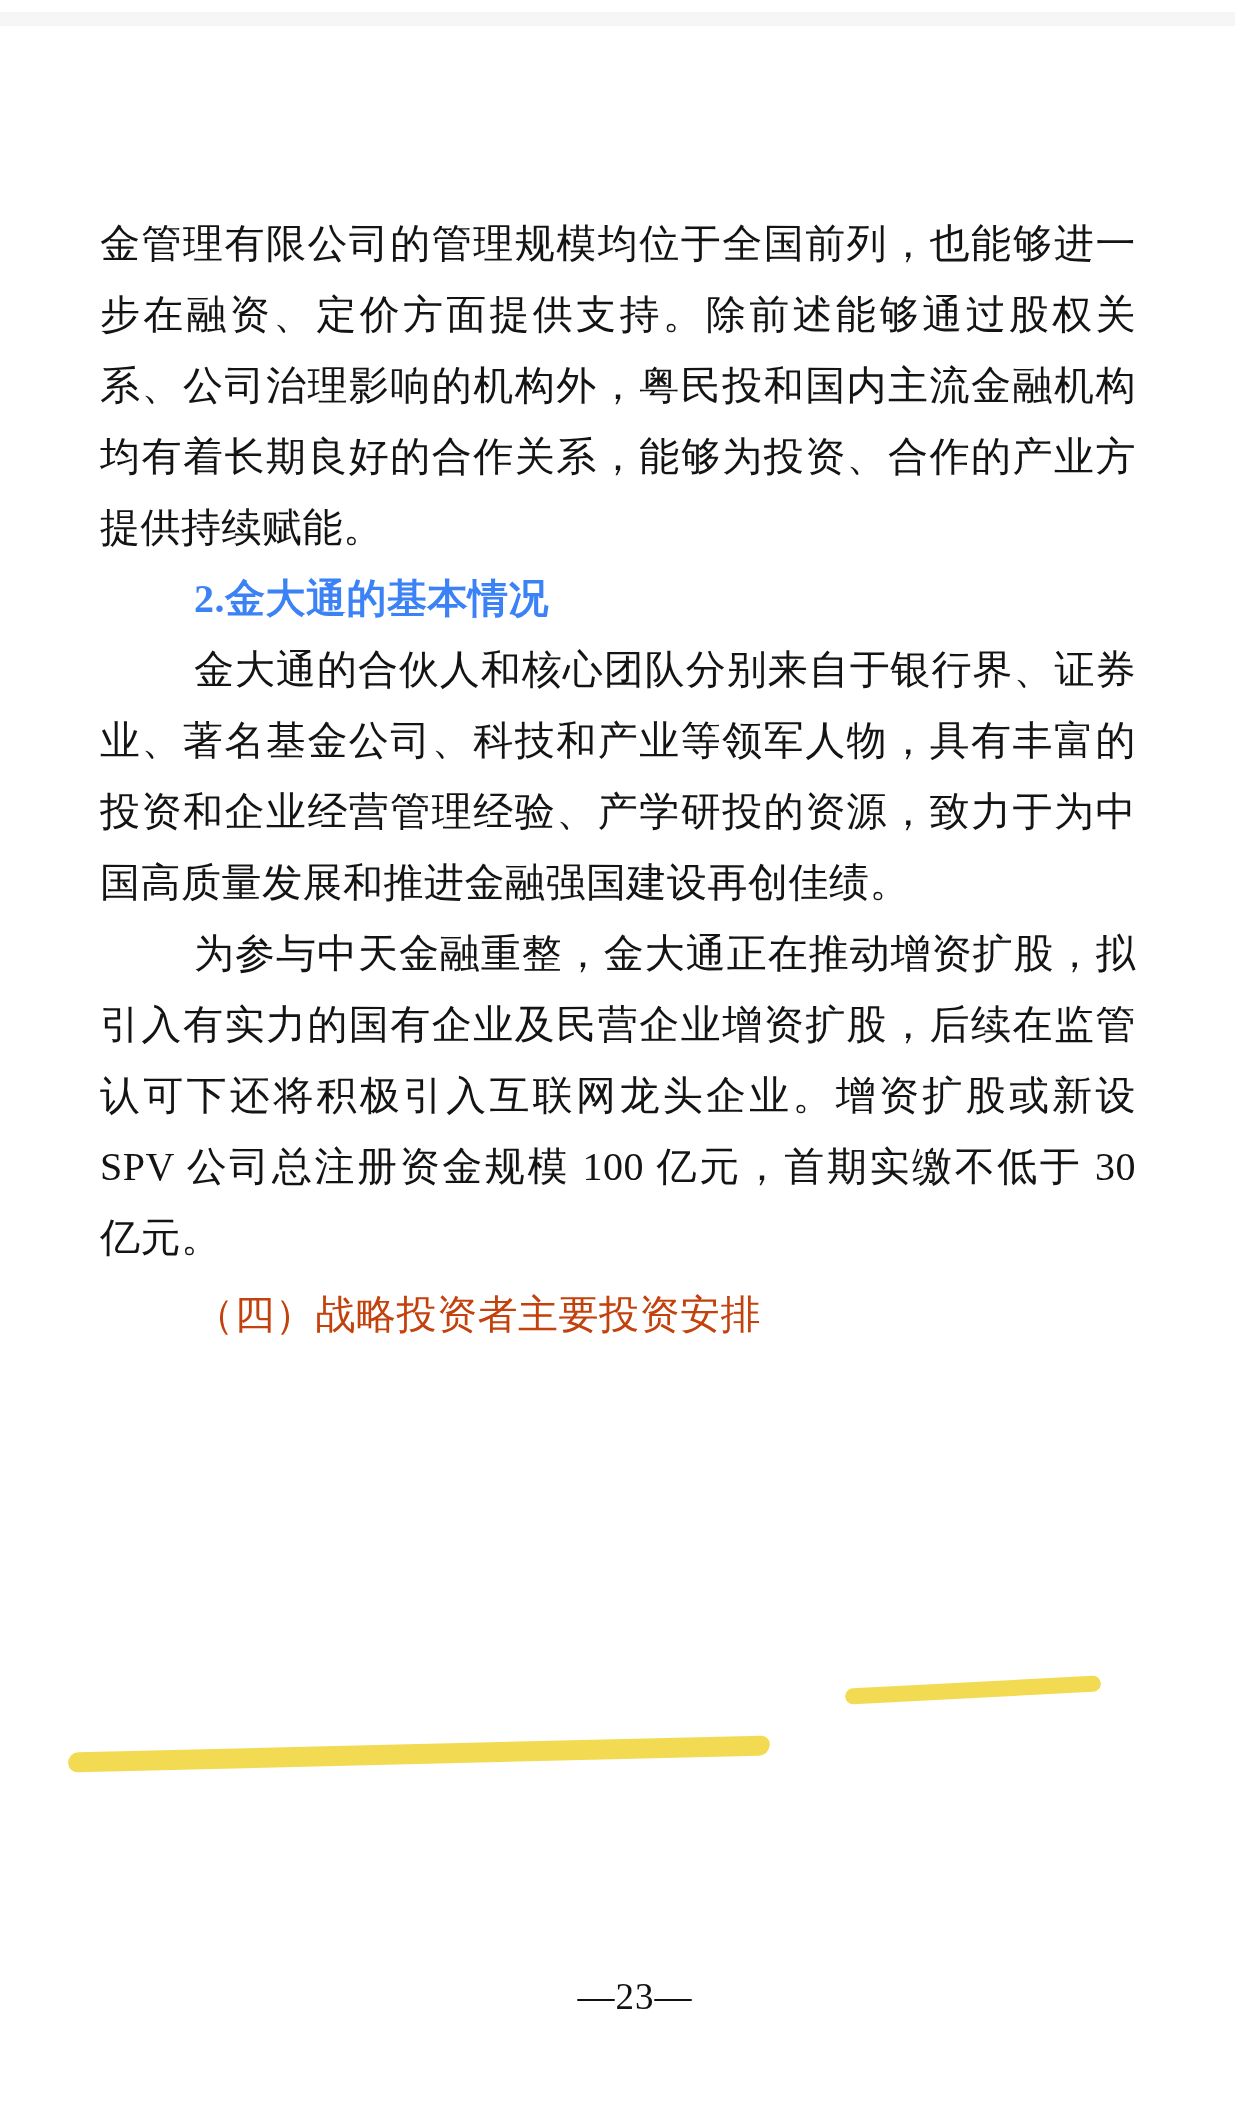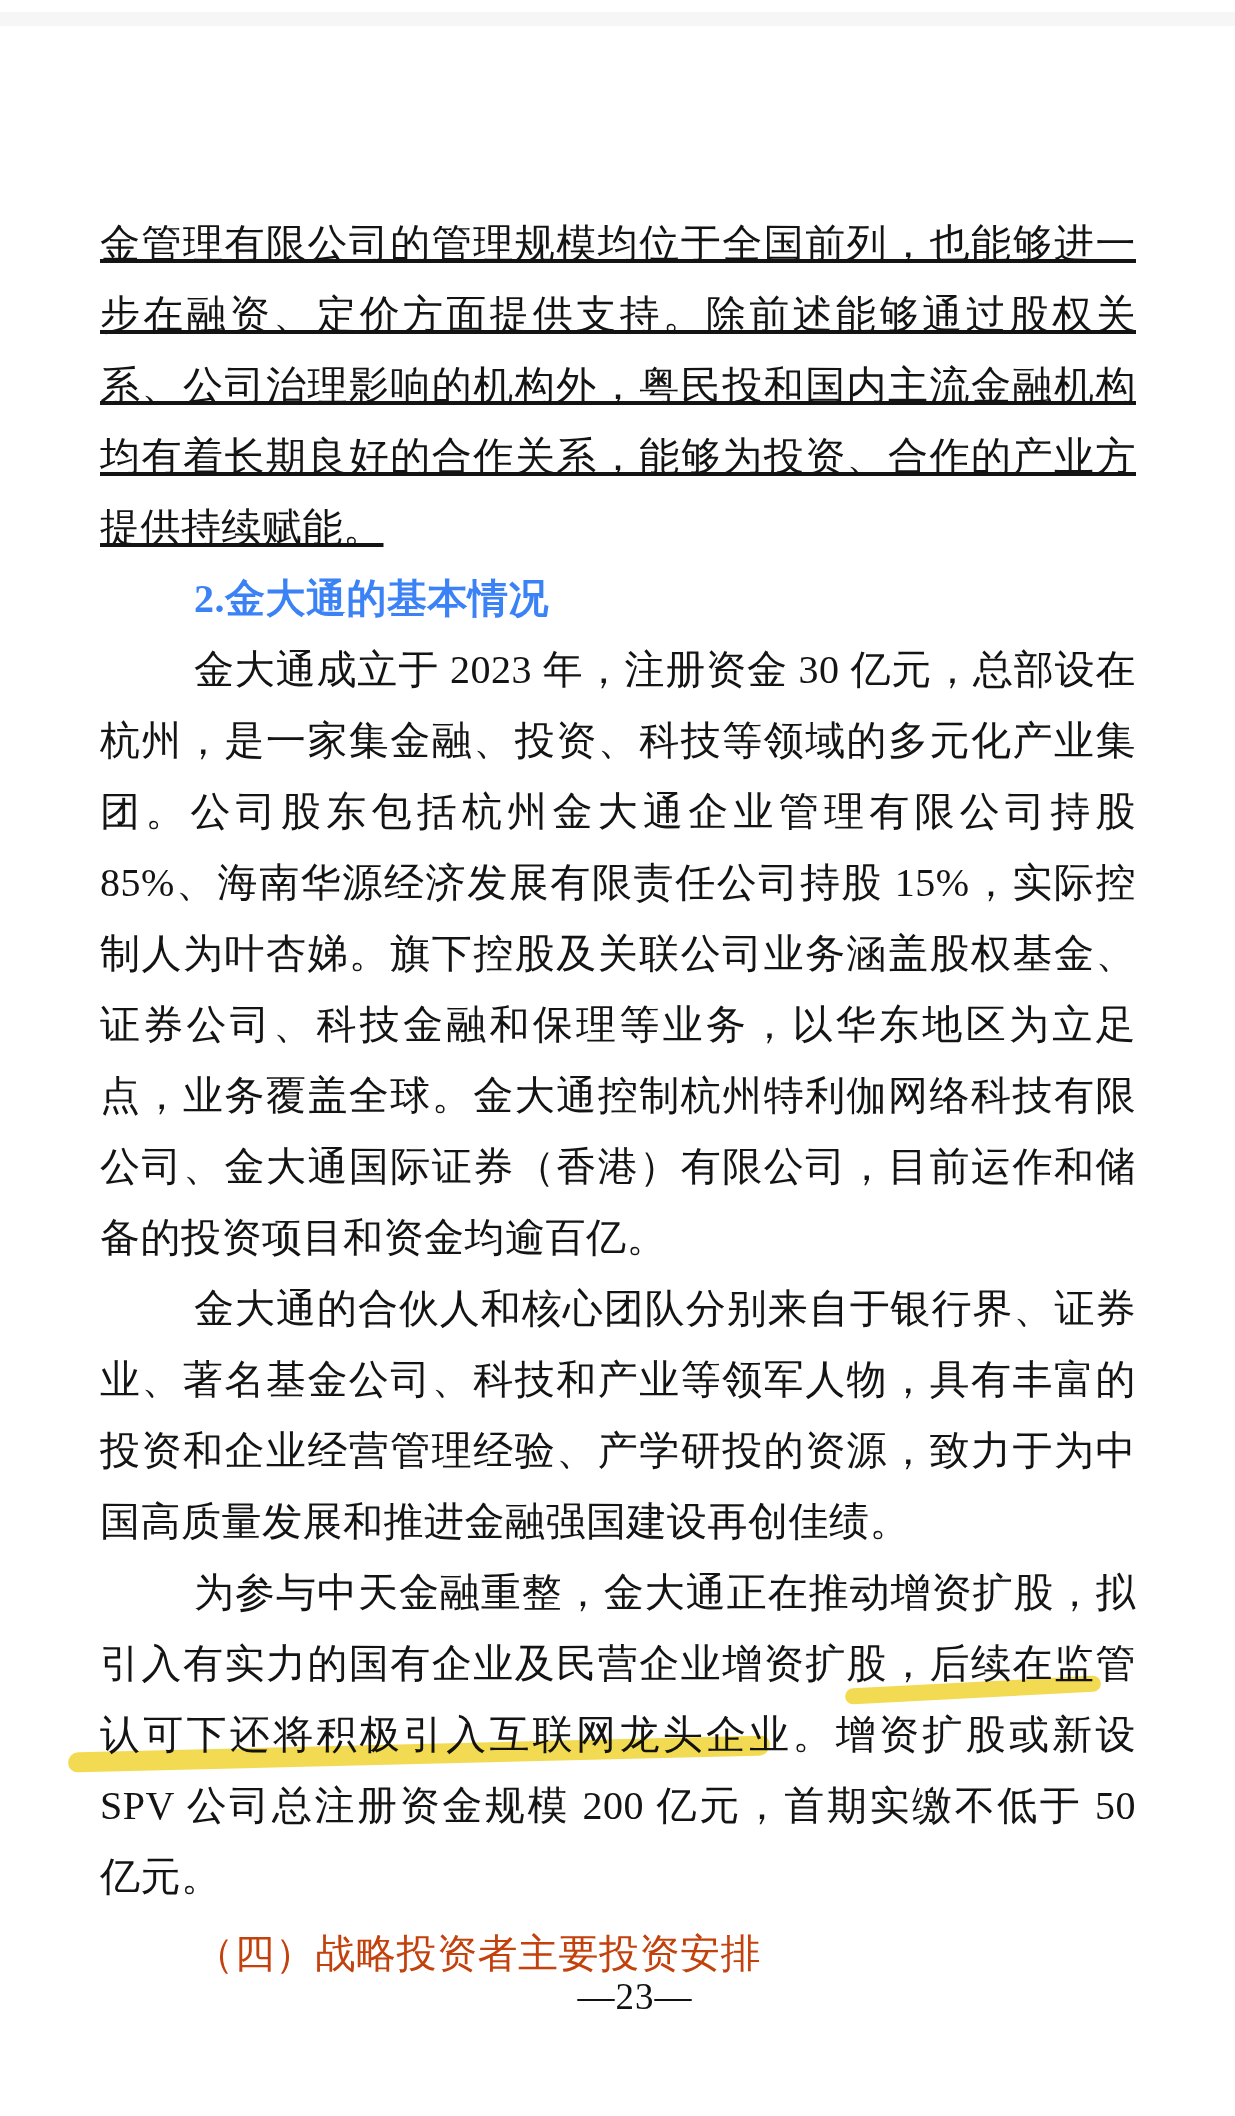--- a/index.html
+++ b/index.html
@@ -22,21 +22,21 @@
     left:100px; top:208px;
     width:1036px;
     color:#141414;
     font-size:40px;
     line-height:71px;
     text-align:justify;
     text-align-last:left;
     letter-spacing:0.5px;
   }
   .content p{margin:0;}
-  .content p.body{text-indent:0;text-decoration:underline;}
+  .content p.body{text-indent:0;}
   .content p.body-indent{text-indent:2.35em;}
   .content p.heading{
     font-weight:bold;
     color:#3b82f6;
     text-indent:2.35em;
     text-align:left;
   }
   .content p.heading-sub{
     font-weight:normal;
     color:#c2410c;
@@ -74,23 +74,22 @@
 </style>
 </head>
 <body>
 
 <div class="page">
   <div class="top-band"></div>
 
   <div class="content" id="content">
       <p class="body">金管理有限公司的管理规模均位于全国前列，也能够进一步在融资、定价方面提供支持。除前述能够通过股权关系、公司治理影响的机构外，粤民投和国内主流金融机构均有着长期良好的合作关系，能够为投资、合作的产业方提供持续赋能。</p>
       <p class="heading">2.金大通的基本情况</p>
-      <p class="body-indent">金大通成立于 2023 年，注册资金 30 亿元，总部设在杭州，是一家集金融、投资、科技等领域的多元化产业集团。公司股东包括杭州金大通企业管理有限公司持股 85%、海南华源经济发展有限责任公司持股 15%，实际控制人为叶杏娣。旗下控股及关联公司业务涵盖股权基金、证券公司、科技金融和保理等业务，以华东地区为立足点，业务覆盖全球。金大通控制杭州特利伽网络科技有限公司、金大通国际证券（香港）有限公司，目前运作和储备的投资项目和资金均逾百亿。</p>
       <p class="body-indent">金大通的合伙人和核心团队分别来自于银行界、证券业、著名基金公司、科技和产业等领军人物，具有丰富的投资和企业经营管理经验、产学研投的资源，致力于为中国高质量发展和推进金融强国建设再创佳绩。</p>
-      <p class="body-indent">为参与中天金融重整，金大通正在推动增资扩股，拟引入有实力的国有企业及民营企业增资扩股，后续在监管认可下还将积极引入互联网龙头企业。增资扩股或新设 SPV 公司总注册资金规模 200 亿元，首期实缴不低于 50 亿元。</p>
+      <p class="body-indent">为参与中天金融重整，金大通正在推动增资扩股，拟引入有实力的国有企业及民营企业增资扩股，后续在监管认可下还将积极引入互联网龙头企业。增资扩股或新设 SPV 公司总注册资金规模 100 亿元，首期实缴不低于 30 亿元。</p>
       <p class="heading-sub">（四）战略投资者主要投资安排</p>
     </div>
 
   <div class="hl hl-1"></div>
   <div class="hl hl-2"></div>
 
   <div class="page-number">—23—</div>
 </div>
 
 </body></html>

